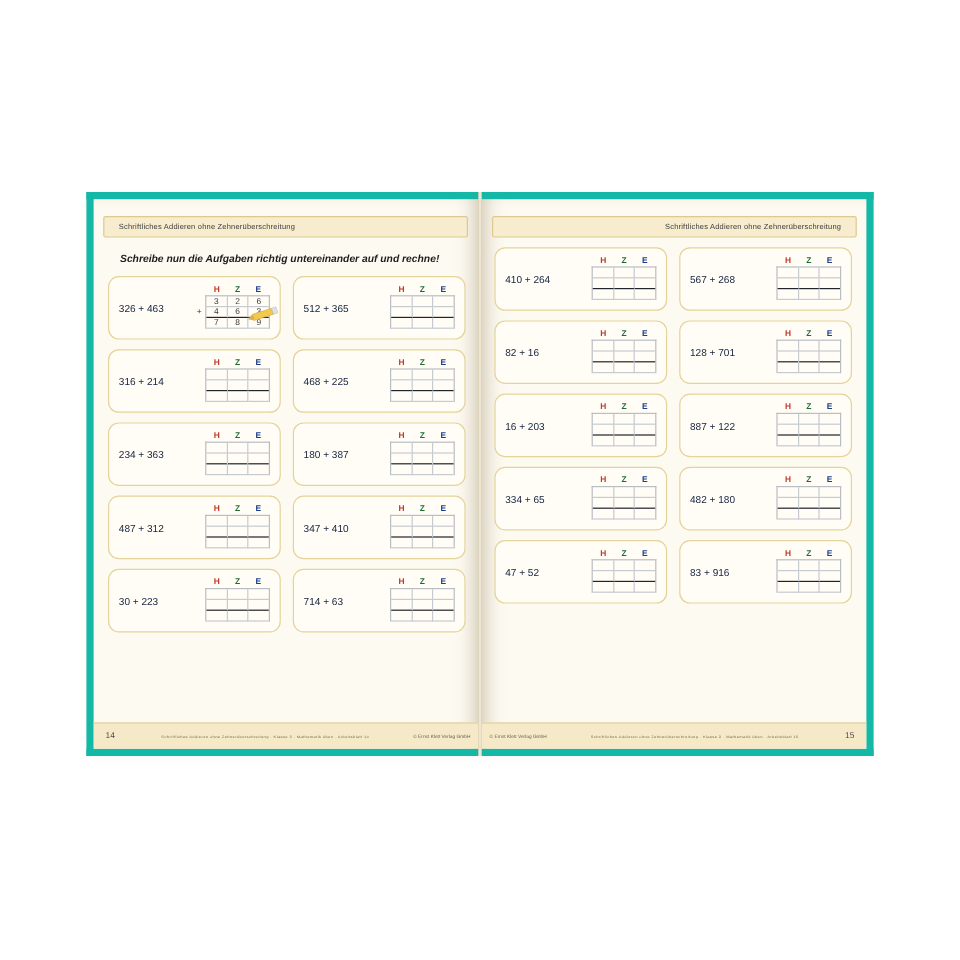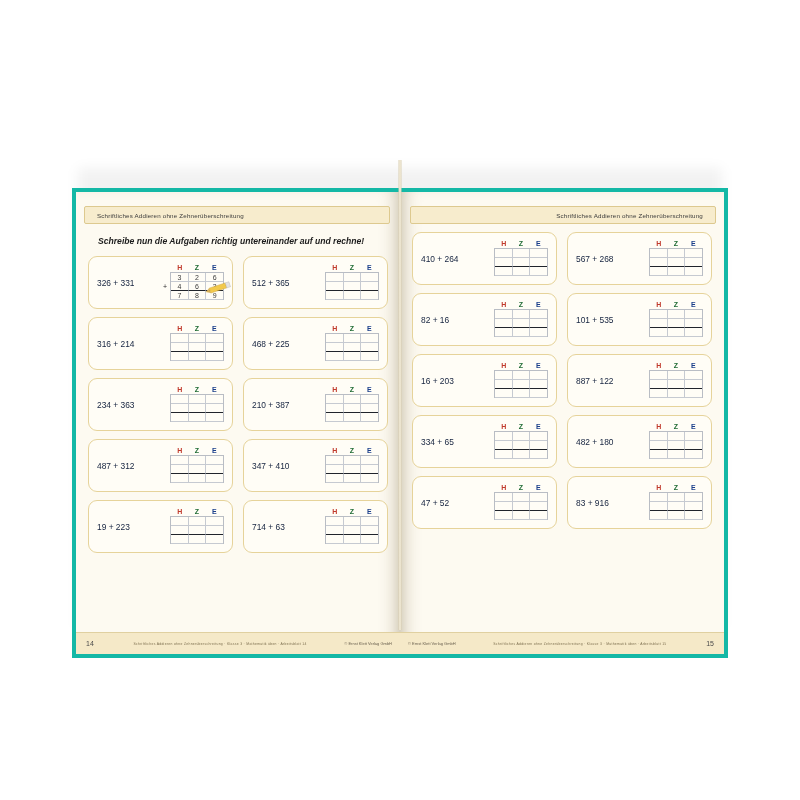--- a/index.html
+++ b/index.html
@@ -34,23 +34,22 @@
     position: absolute;
     inset: 0;
     display: flex;
     gap: 0;
   }
   .page-half {
     position: relative;
     width: 50%;
     height: 100%;
     background: #fdfaf1;
-    border: 4px solid #14b8a6;
+    border: 6px solid #14b8a6;
     overflow: hidden;
-    margin-top: 28px;
   }
   .page-left  { border-right: none; box-shadow: inset -14px 0 18px -12px rgba(120,100,60,0.45); }
   .page-right { border-left: none;  box-shadow: inset  14px 0 18px -12px rgba(120,100,60,0.45); }
 
   .gutter {
     position: absolute;
     left: 50%; top: 0;
     width: 3px; height: 100%;
     transform: translateX(-1.5px);
     background: linear-gradient(to right, #d9cfb3, #f5eedc, #d9cfb3);
@@ -233,21 +232,21 @@
 
         <div class="banner banner-left">
           <span class="banner-text">Schriftliches Addieren ohne Zehnerüberschreitung</span>
         </div>
 
         <div class="instruction">Schreibe nun die Aufgaben richtig untereinander auf und rechne!</div>
 
         <div class="grid grid-left">
 
           <div class="task solved">
-            <span class="task-term">326 + 331</span>
+            <span class="task-term">326 + 463</span>
             <div class="hze">
               <div class="hze-head">
                 <span class="h-col">H</span>
                 <span class="z-col">Z</span>
                 <span class="e-col">E</span>
               </div>
               <div class="hze-body">
                 <div class="hze-row">
                   <div>3</div>
                   <div>2</div>
@@ -379,21 +378,21 @@
                 <div class="hze-row">
                     <div></div>
                     <div></div>
                     <div></div>
                   </div>
               </div>
             </div>
           </div>
 
           <div class="task">
-            <span class="task-term">210 + 387</span>
+            <span class="task-term">180 + 387</span>
             <div class="hze">
               <div class="hze-head">
                 <span class="h-col">H</span>
                 <span class="z-col">Z</span>
                 <span class="e-col">E</span>
               </div>
               <div class="hze-body">
                 <div class="hze-row">
                     <div></div>
                     <div></div>
@@ -463,21 +462,21 @@
                 <div class="hze-row">
                     <div></div>
                     <div></div>
                     <div></div>
                   </div>
               </div>
             </div>
           </div>
 
           <div class="task">
-            <span class="task-term">19 + 223</span>
+            <span class="task-term">30 + 223</span>
             <div class="hze">
               <div class="hze-head">
                 <span class="h-col">H</span>
                 <span class="z-col">Z</span>
                 <span class="e-col">E</span>
               </div>
               <div class="hze-body">
                 <div class="hze-row">
                     <div></div>
                     <div></div>
@@ -620,21 +619,21 @@
                 <div class="hze-row">
                     <div></div>
                     <div></div>
                     <div></div>
                   </div>
               </div>
             </div>
           </div>
 
           <div class="task">
-            <span class="task-term">101 + 535</span>
+            <span class="task-term">128 + 701</span>
             <div class="hze">
               <div class="hze-head">
                 <span class="h-col">H</span>
                 <span class="z-col">Z</span>
                 <span class="e-col">E</span>
               </div>
               <div class="hze-body">
                 <div class="hze-row">
                     <div></div>
                     <div></div>

